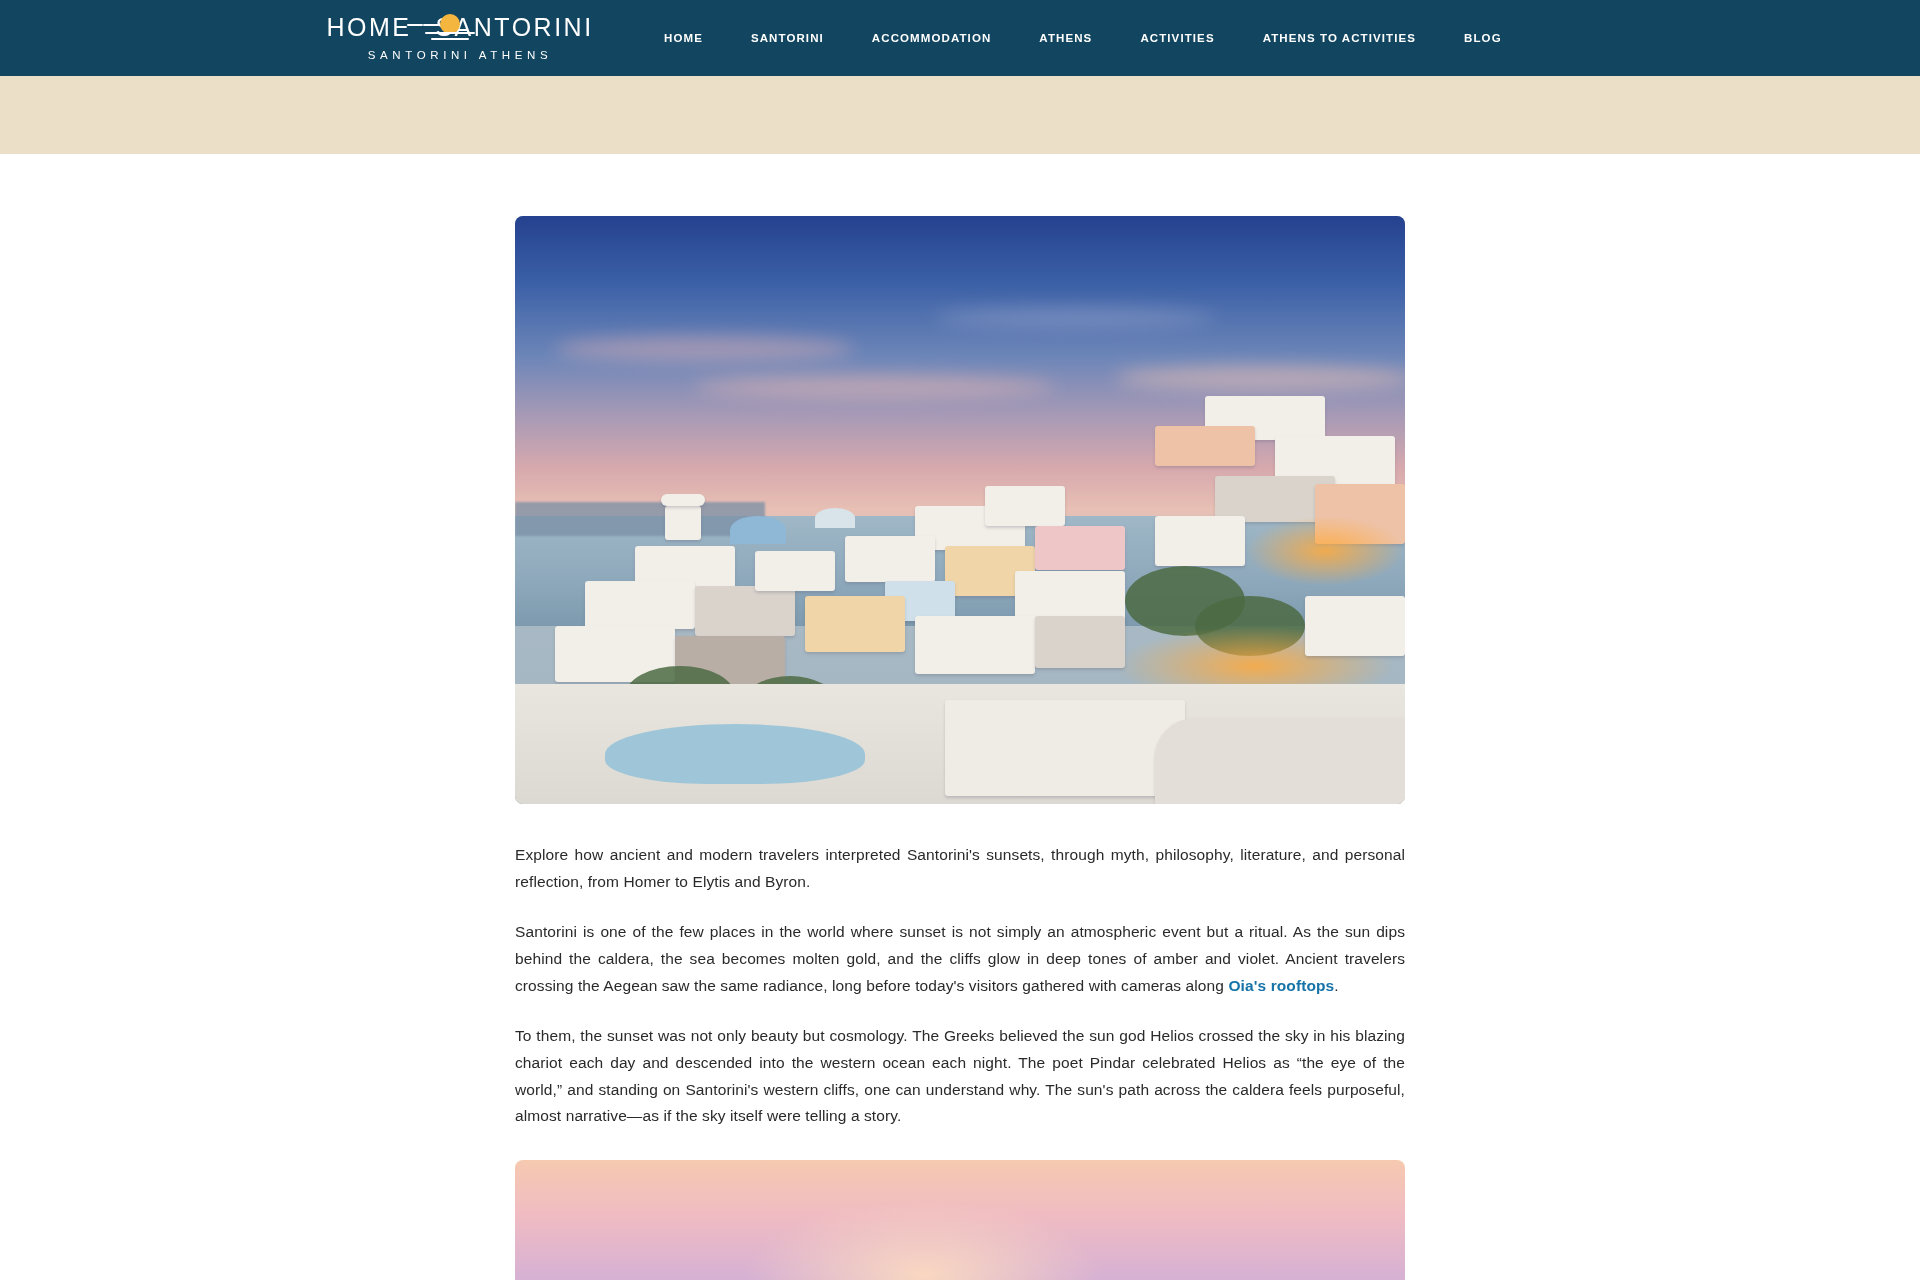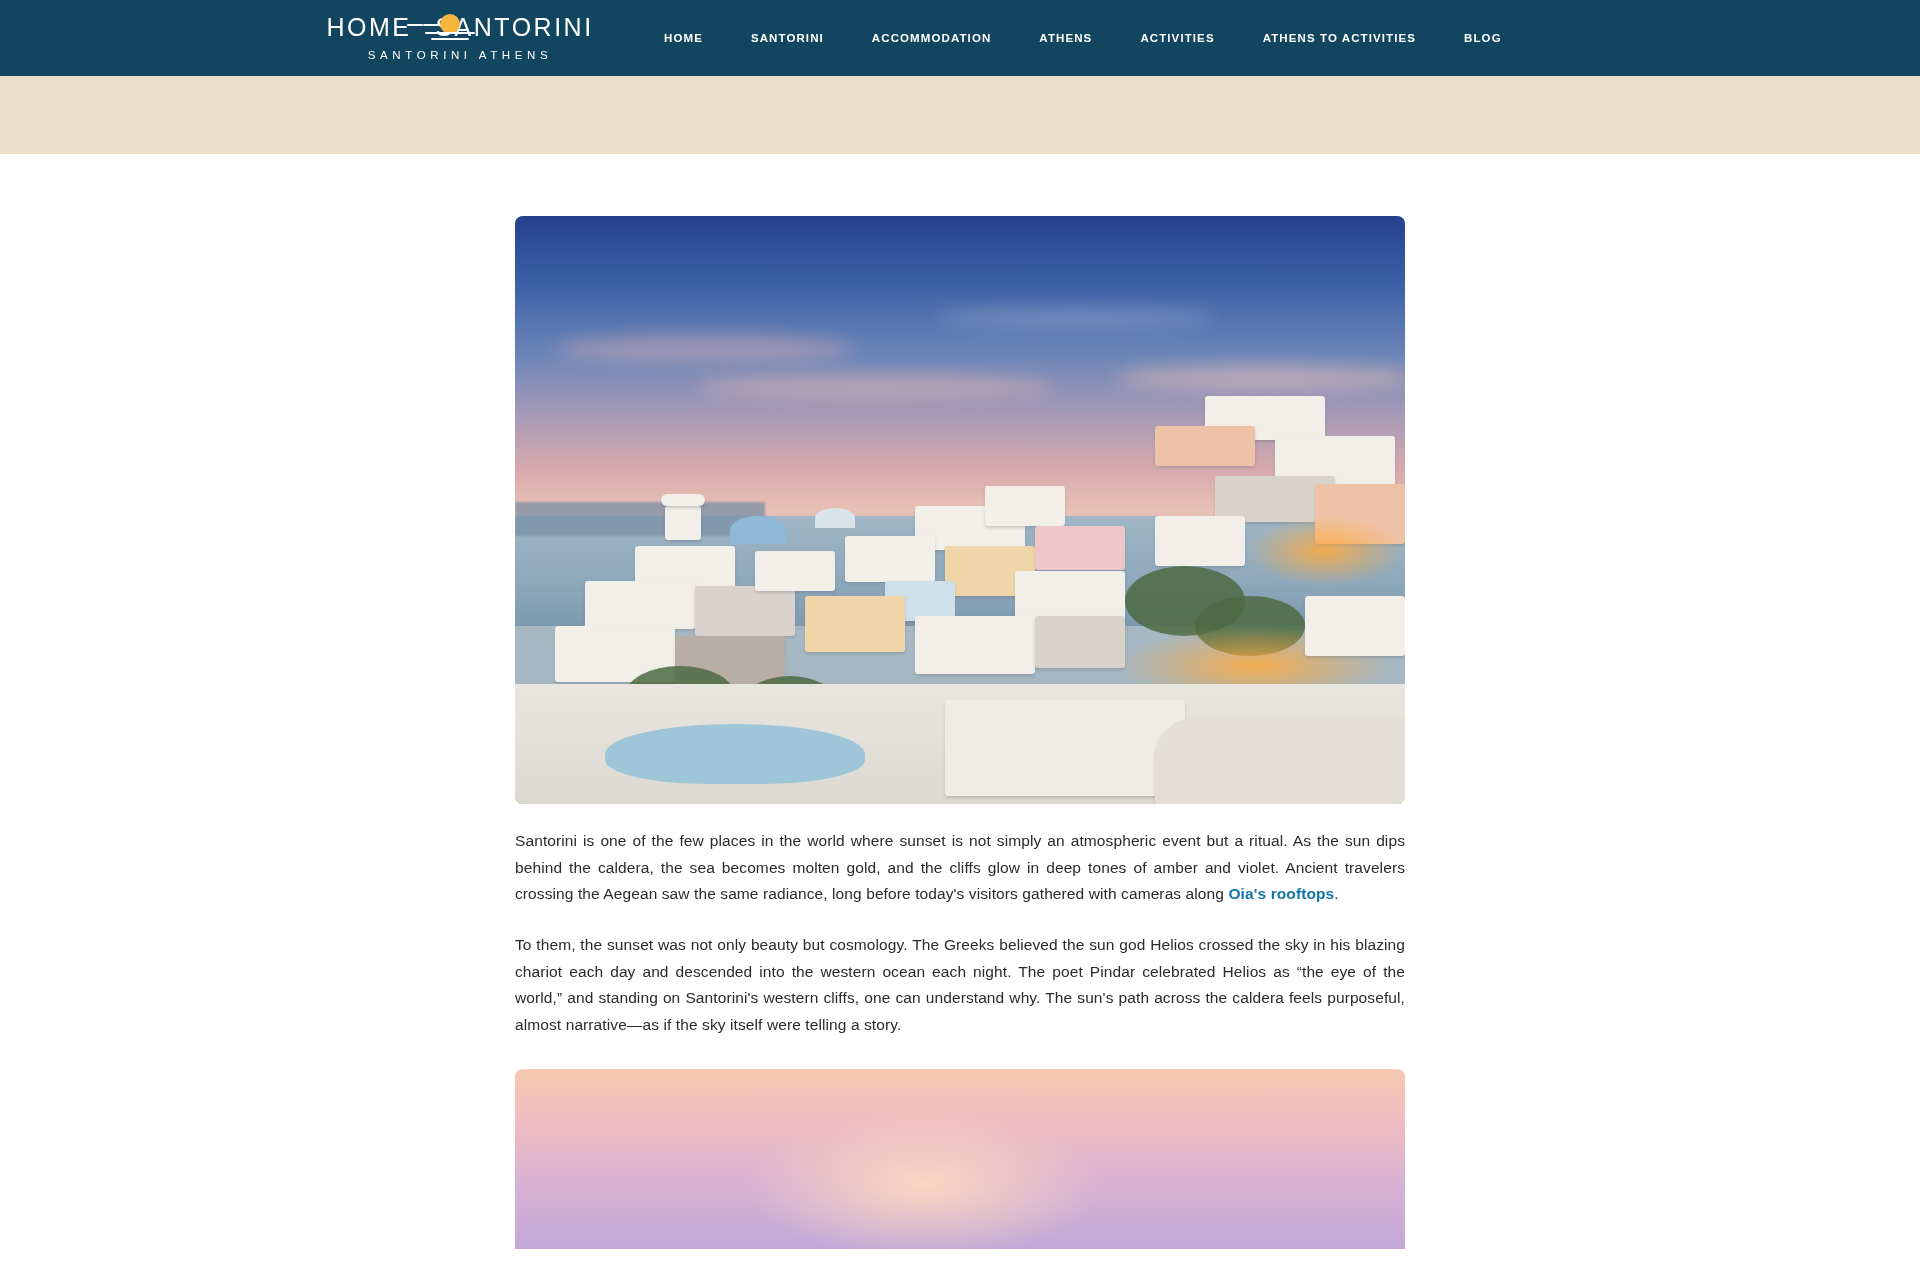--- a/index.html
+++ b/index.html
@@ -335,20 +335,21 @@
         <div class="blk" style="left:150px; top:140px; width:36px; height:34px;"></div>
         <div class="blk" style="left:146px; top:128px; width:44px; height:12px; border-radius:6px;"></div>
 
         <div class="fore-terrace"></div>
         <div class="pool"></div>
         <div class="blk" style="left:430px; bottom:8px; width:240px; height:96px; background:#efece6;"></div>
         <div class="blk" style="left:640px; bottom:0px; width:260px; height:86px; background:#e3ded7; border-radius:40px 10px 0 0;"></div>
       </div>
     </div>
 
+    <p class="lead">Explore how ancient and modern travelers interpreted Santorini's sunsets, through myth, philosophy, literature, and personal reflection, from Homer to Elytis and Byron.</p>
 
     <p class="body-p"><span>Santorini is one of the few places in the world where sunset is not simply an atmospheric event but a ritual. As the sun dips behind the caldera, the sea becomes molten gold, and the cliffs glow in deep tones of amber and violet. Ancient travelers crossing the Aegean saw the same radiance, long before today's visitors gathered with cameras along </span><a class="inline-link">Oia's rooftops</a><span>.</span></p>
 
     <p class="body-p">To them, the sunset was not only beauty but cosmology. The Greeks believed the sun god Helios crossed the sky in his blazing chariot each day and descended into the western ocean each night. The poet Pindar celebrated Helios as “the eye of the world,” and standing on Santorini's western cliffs, one can understand why. The sun's path across the caldera feels purposeful, almost narrative—as if the sky itself were telling a story.</p>
 
     <div class="second-figure">
       <div class="sf-sun-haze"></div>
 
     </div>
 

